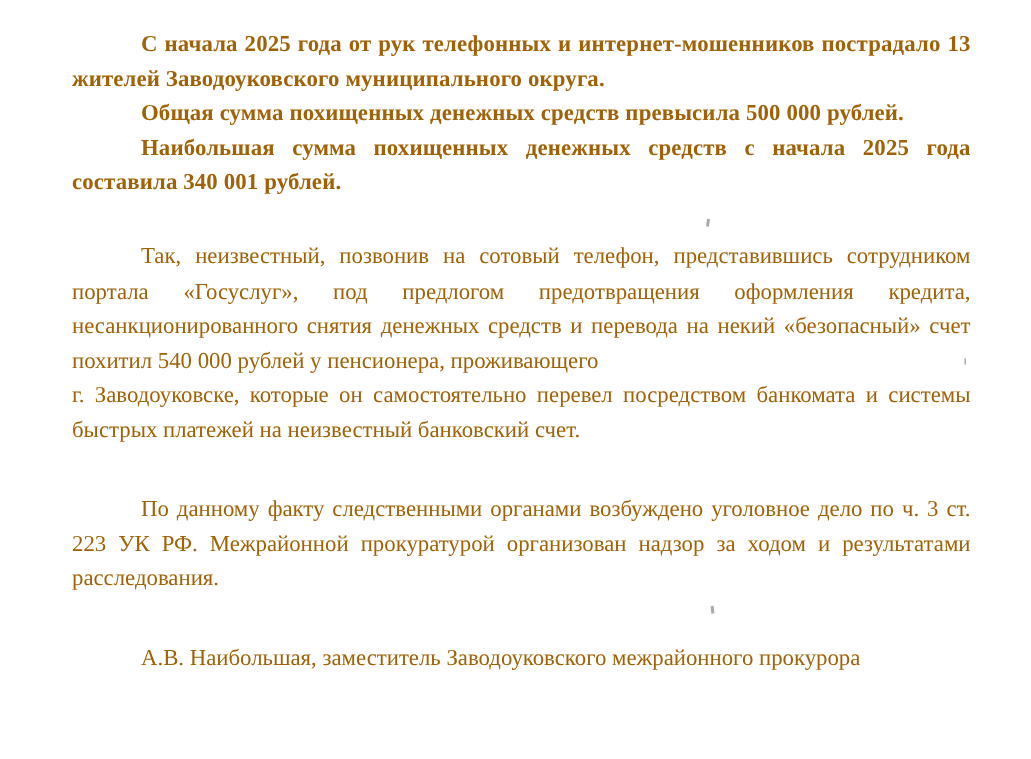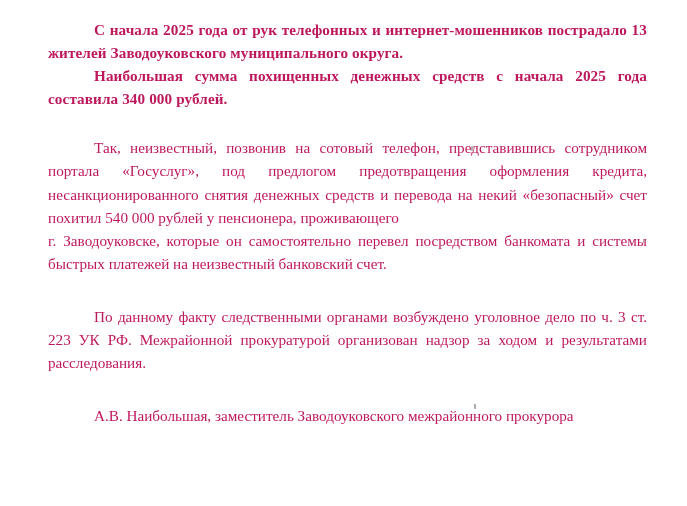--- a/index.html
+++ b/index.html
@@ -20,21 +20,21 @@
     height: 506px;
     box-sizing: border-box;
     padding: 18px 40px 0 48px;
   }
   .para {
     margin: 0;
     font-size: 15.2px;
     line-height: 1.52;
     text-align: justify;
     text-indent: 46px;
-    color: #be185d;
+    color: #a16207;
   }
   .para.bold {
     font-weight: bold;
     letter-spacing: 0.1px;
   }
   .para.noindent {
     text-indent: 0;
   }
   .gap-lg { height: 26px; }
   .gap-xl { height: 30px; }
@@ -49,22 +49,23 @@
   .speck.s2 { left: 474px; top: 404px; transform: rotate(-6deg); }
   .speck.s3 { left: 643px; top: 239px; width: 1px; height: 4px; }
 </style>
 </head>
 <body>
 
 <div class="page">
 
   <p class="para bold">С начала 2025 года от рук телефонных и интернет-мошенников пострадало 13 жителей Заводоуковского муниципального округа.</p>
 
+  <p class="para bold">Общая сумма похищенных денежных средств превысила 500 000 рублей.</p>
 
-  <p class="para bold">Наибольшая сумма похищенных денежных средств с начала 2025 года составила 340 000 рублей.</p>
+  <p class="para bold">Наибольшая сумма похищенных денежных средств с начала 2025 года составила 340 001 рублей.</p>
 
   <div class="gap-lg"></div>
 
   <p class="para">Так, неизвестный, позвонив на сотовый телефон, представившись сотрудником портала «Госуслуг», под предлогом предотвращения оформления кредита, несанкционированного снятия денежных средств и перевода на некий «безопасный» счет похитил 540 000 рублей у пенсионера, проживающего</p>
 
   <p class="para noindent">г. Заводоуковске, которые он самостоятельно перевел посредством банкомата и системы быстрых платежей на неизвестный банковский счет.</p>
 
   <div class="gap-xl"></div>
 
   <p class="para">По данному факту следственными органами возбуждено уголовное дело по ч. 3 ст. 223 УК РФ. Межрайонной прокуратурой организован надзор за ходом и результатами расследования.</p>

